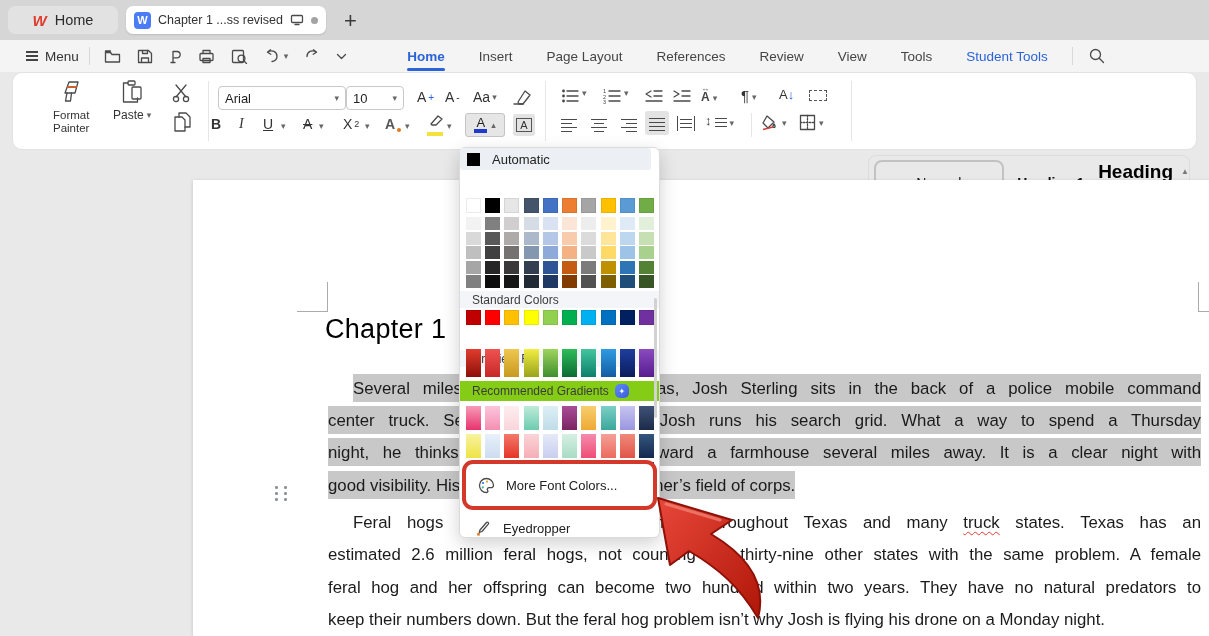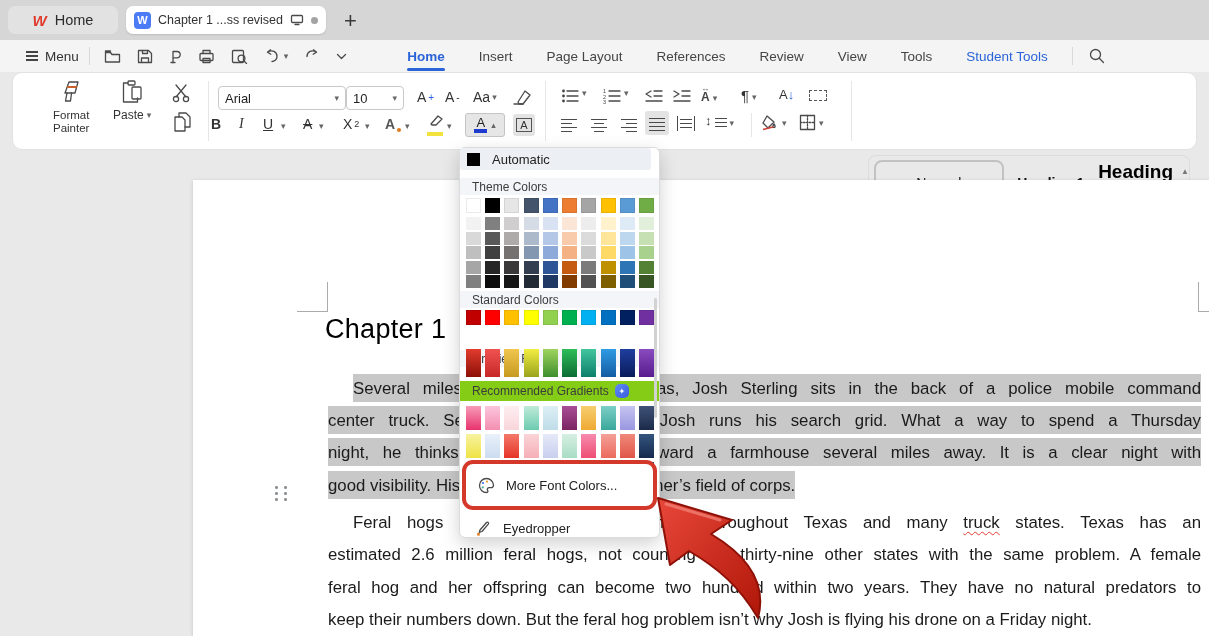--- a/index.html
+++ b/index.html
@@ -422,29 +422,28 @@
   <div class="line indent"><span class="sel">Several miles outside of Mexia, Texas, Josh Sterling sits in the back of a police mobile command</span></div>
   <div class="line"><span class="sel">center truck. Seated inside the truck, Josh runs his search grid. What a way to spend a Thursday</span></div>
   <div class="line"><span class="sel">night, he thinks, as his drone flies toward a farmhouse several miles away. It is a clear night with</span></div>
   <div class="line last"><span class="sel">good visibility. His drone is hovering in a farmer’s field of corps.</span></div>
 </div>
 
 <div class="abs para" style="top:507px;">
   <div class="line indent"><span>Feral hogs are a problem for farmers throughout Texas and many </span><span class="misspell">truck</span><span> states. Texas has an</span></div>
   <div class="line">estimated 2.6 million feral hogs, not counting the thirty-nine other states with the same problem. A female</div>
   <div class="line">feral hog and her offspring can become two hundred within two years. They have no natural predators to</div>
-  <div class="line last">keep their numbers down. But the feral hog problem isn’t why Josh is flying his drone on a Friday night.</div>
+  <div class="line last">keep their numbers down. But the feral hog problem isn’t why Josh is flying his drone on a Monday night.</div>
 </div>
 
 <div id="colorpanel" class="abs">
   <div id="auto-row">
     <span class="auto-sq"></span>
     <span>Automatic</span>
   </div>
-  <div class="cp cp-header" style="top:30px;">Theme Colors</div>
   <div class="cp swrow" style="top:50px;">
       <div class="sw" style="background: rgb(255, 255, 255);"></div>
       <div class="sw" style="background: rgb(0, 0, 0);"></div>
       <div class="sw" style="background: rgb(231, 230, 230);"></div>
       <div class="sw" style="background: rgb(68, 84, 106);"></div>
       <div class="sw" style="background: rgb(68, 114, 196);"></div>
       <div class="sw" style="background: rgb(237, 125, 49);"></div>
       <div class="sw" style="background: rgb(165, 165, 165);"></div>
       <div class="sw" style="background: rgb(255, 192, 0);"></div>
       <div class="sw" style="background: rgb(91, 155, 213);"></div>

